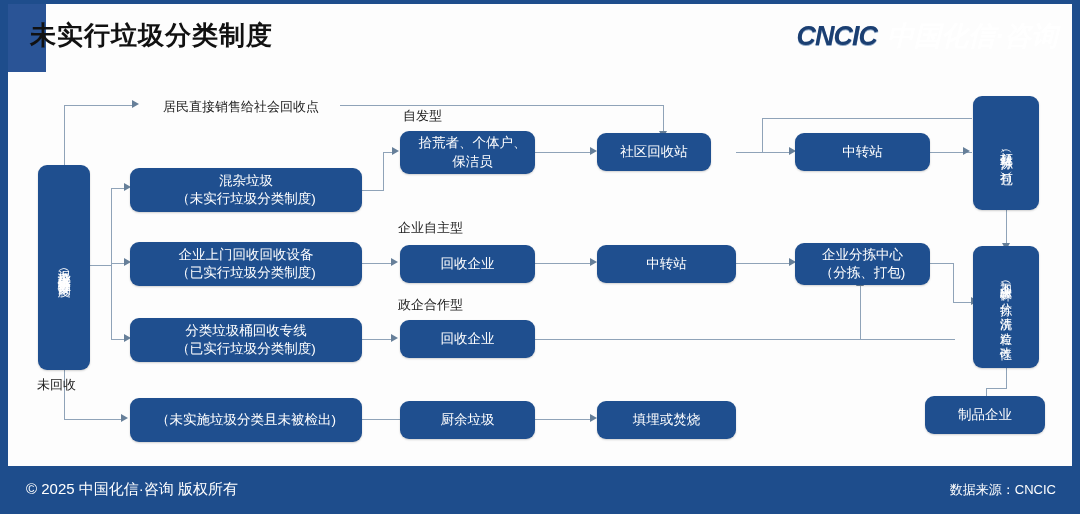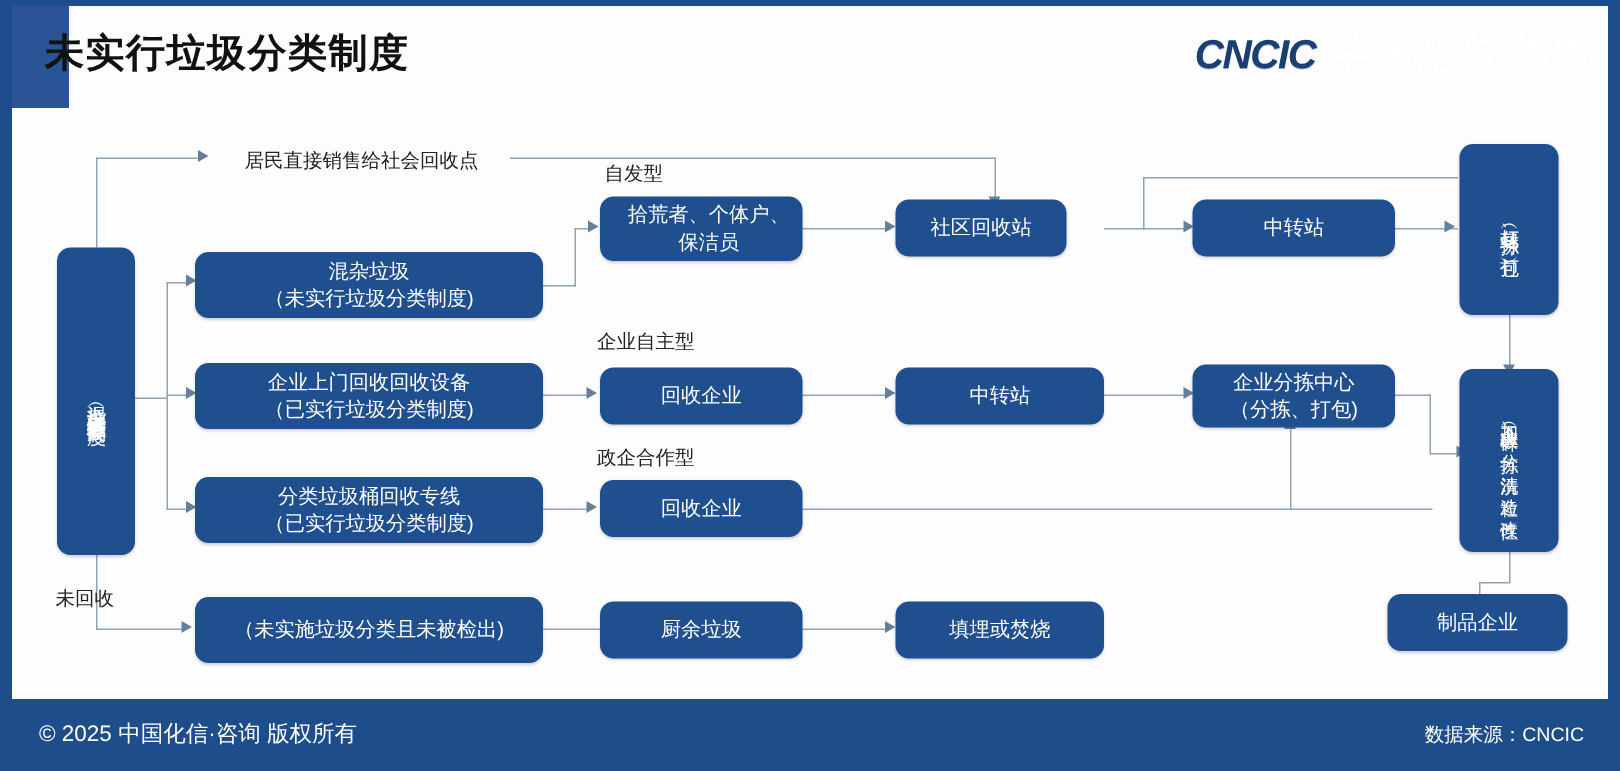--- a/index.html
+++ b/index.html
@@ -181,21 +181,21 @@
 
   <div class="ln lnh" style="left:362px;top:419px;width:42px;"></div>
   <div class="arw a-right" style="left:403px;top:414px;"></div>
   <div class="ln lnh" style="left:535px;top:419px;width:56px;"></div>
   <div class="arw a-right" style="left:590px;top:414px;"></div>
 
   <div class="label" style="left:163px;top:98px;">居民直接销售给社会回收点</div>
   <div class="label" style="left:403px;top:107px;">自发型</div>
   <div class="label" style="left:398px;top:219px;">企业自主型</div>
   <div class="label" style="left:398px;top:296px;">政企合作型</div>
-  <div class="label" style="left:37px;top:390px;">未回收</div>
+  <div class="label" style="left:37px;top:376px;">未回收</div>
 
   <div class="box v" style="left:38px;top:165px;width:52px;height:205px;font-size:13px;">
     <span>混杂垃圾</span>
       <span>（未实行垃圾分类制度）</span>
   </div>
 
   <div class="box" style="left:130px;top:168px;width:232px;height:44px;flex-direction:column;">
     <span>混杂垃圾</span>
     <span>（未实行垃圾分类制度)</span>
   </div>

